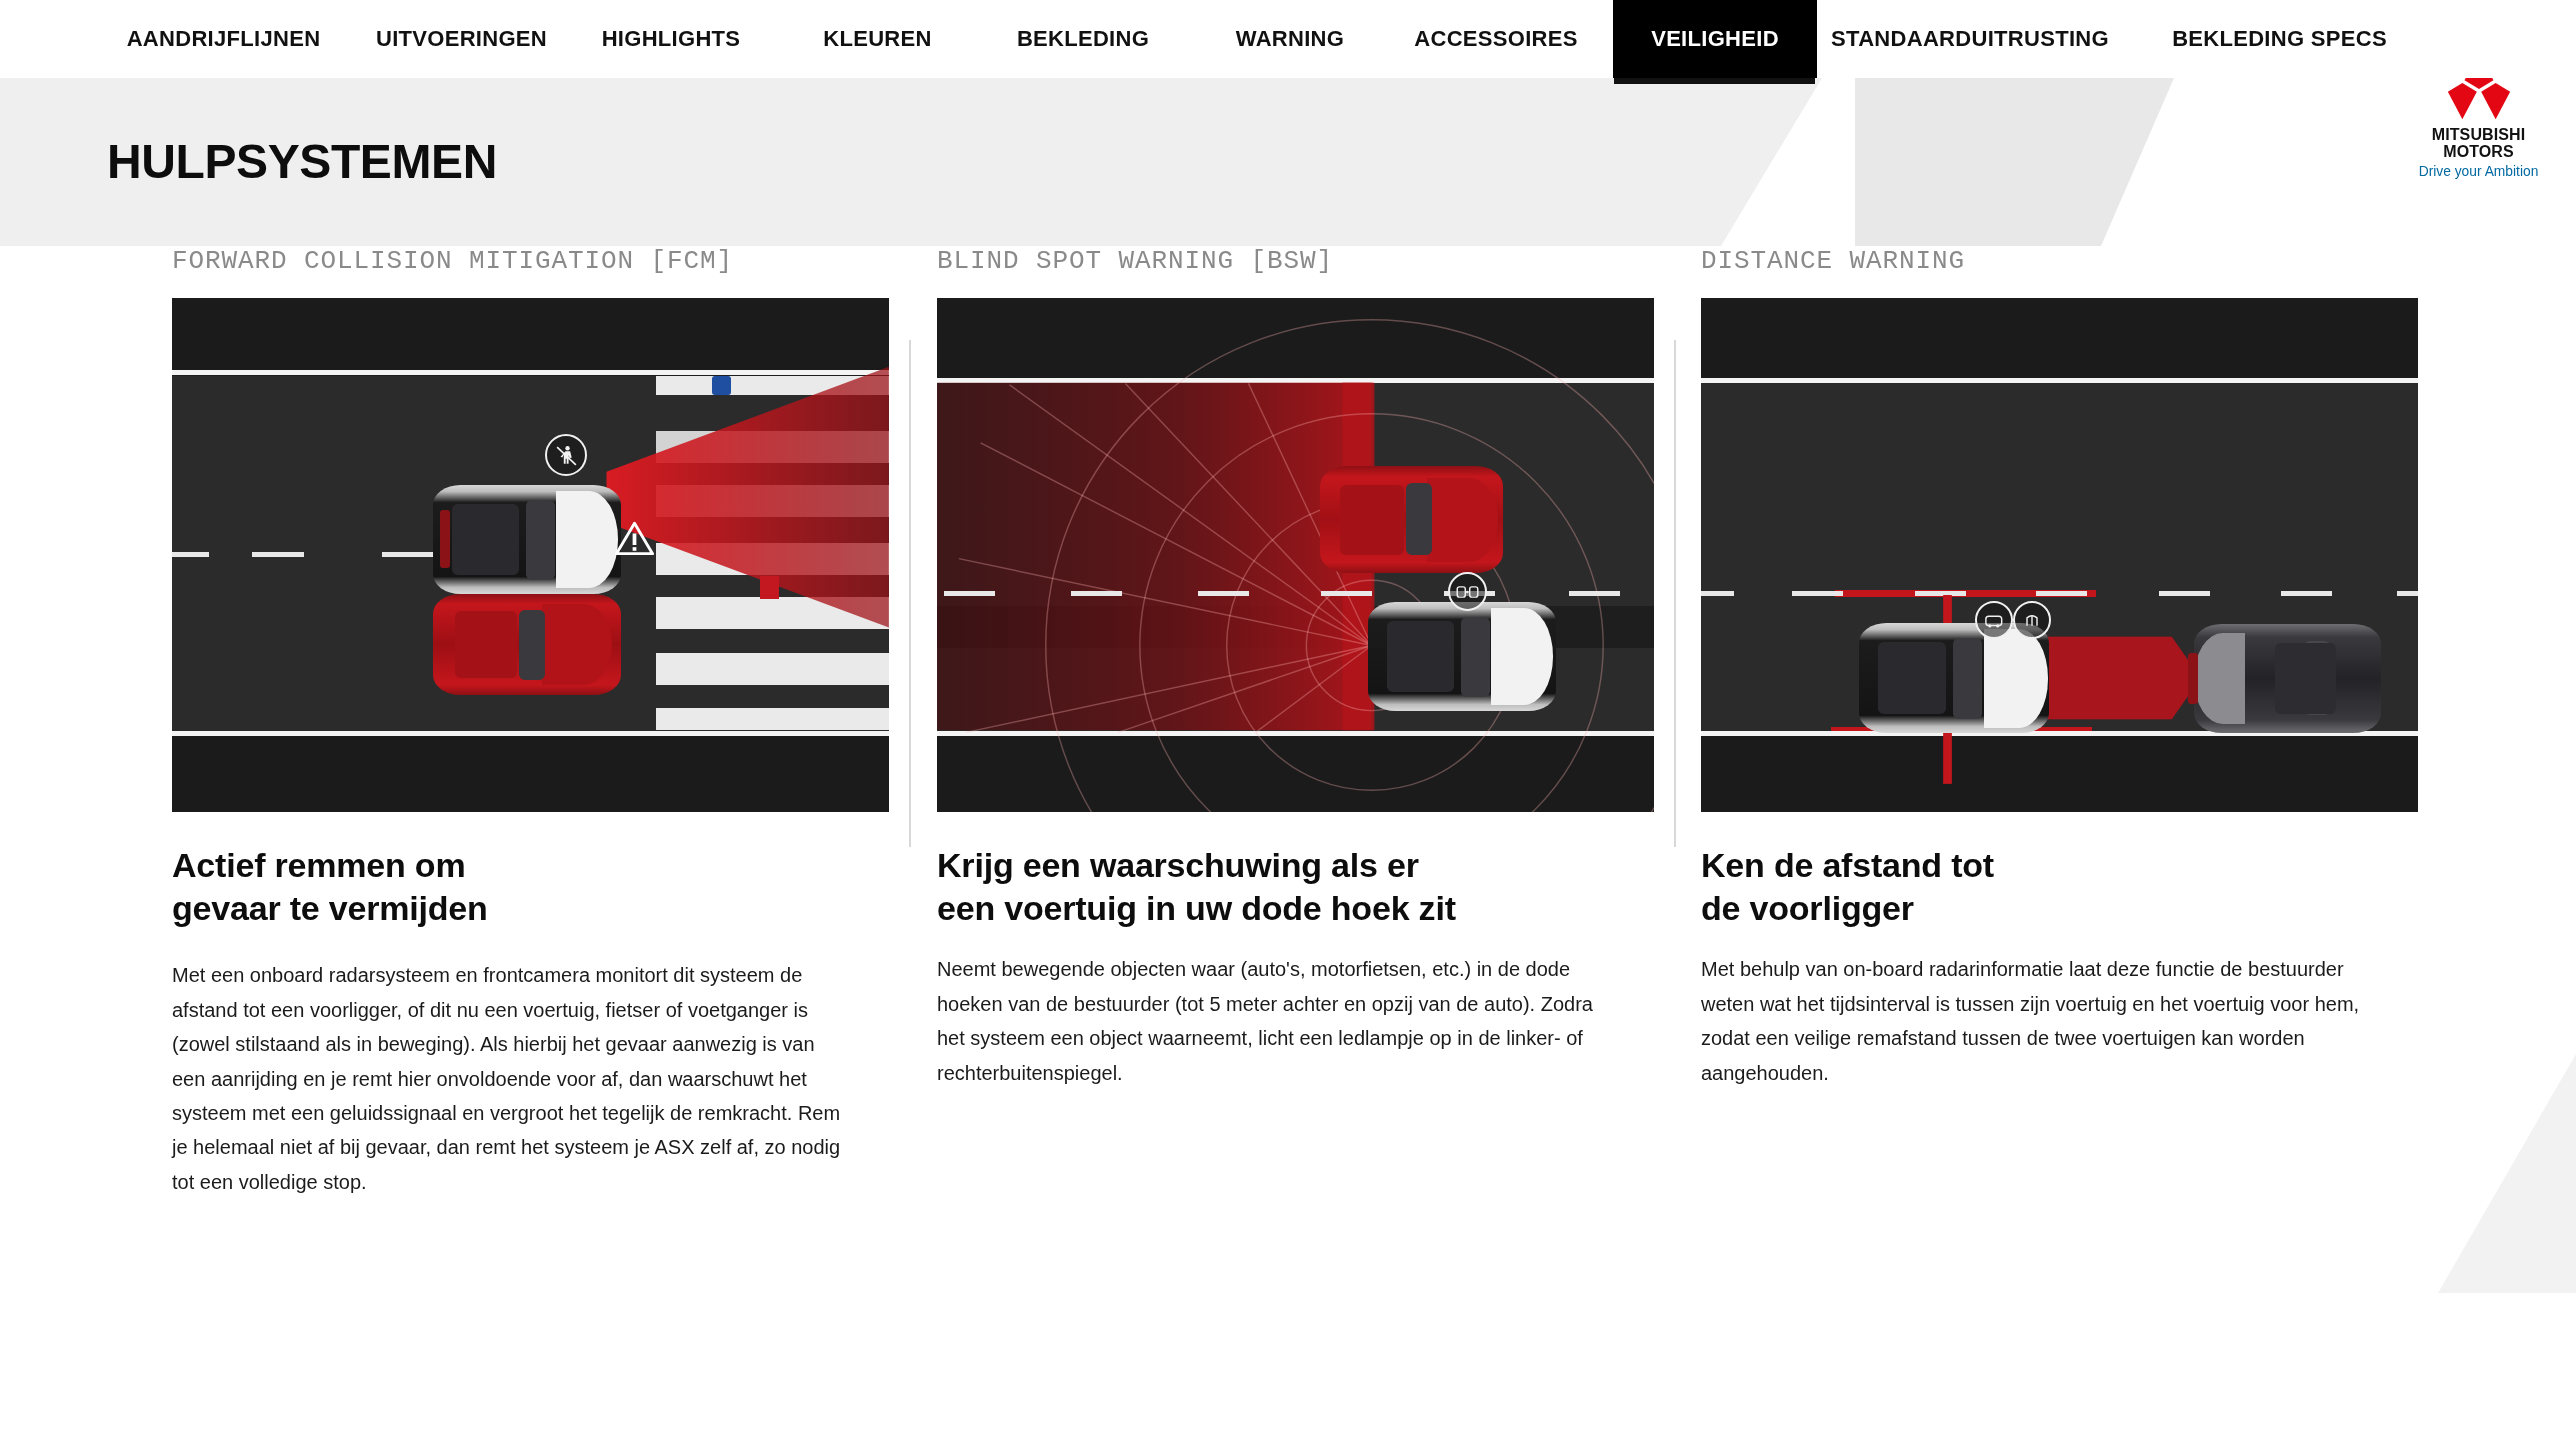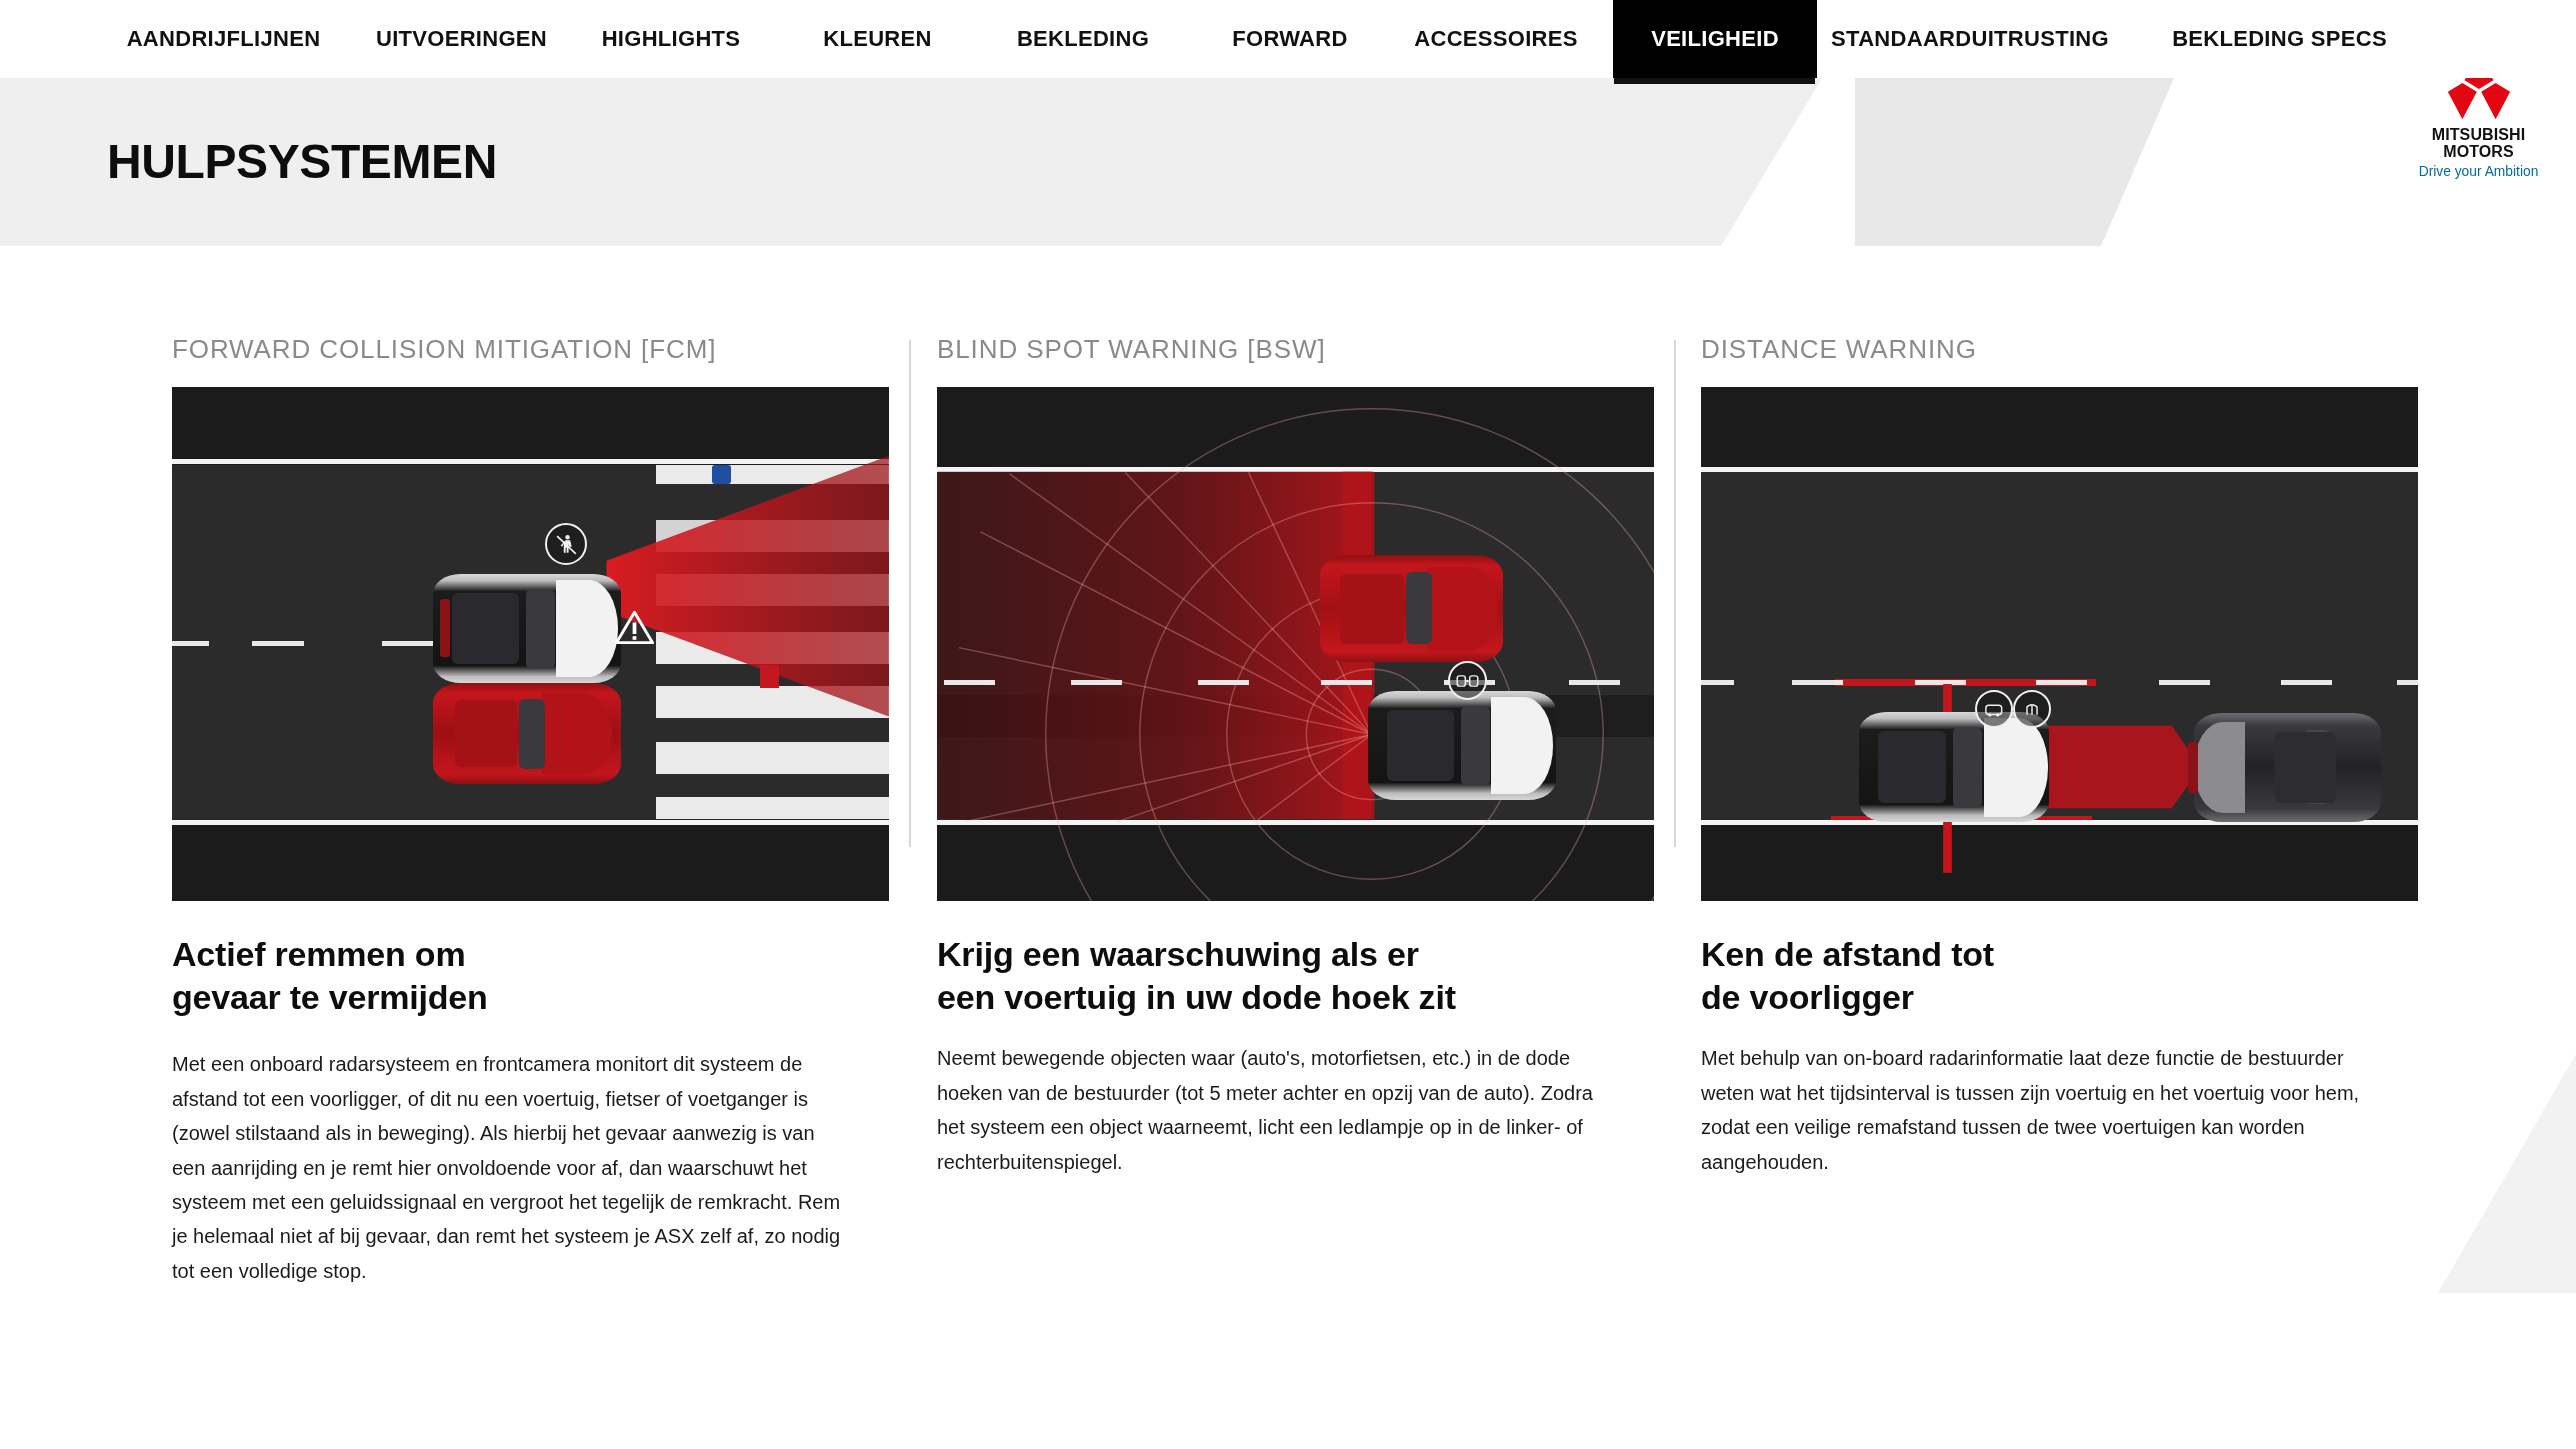--- a/index.html
+++ b/index.html
@@ -84,23 +84,23 @@
   #col3 { left: 1594px; }
 
   .vdiv {
     position: absolute; top: 94px; width: 2.2px; height: 507px;
     background: #d8d8d8; z-index: 18;
   }
   #vdiv1 { left: 802px; }
   #vdiv2 { left: 1567px; }
 
   .col-kicker {
-    font-family: Liberation Sans, sans-serif;
+    font-family: Liberation Mono, monospace;
     font-weight: 400; font-size: 26px; letter-spacing: 0.9px;
-    color: #8a8a8a; margin-top: 88px; white-space: nowrap;
+    color: #8a8a8a; white-space: nowrap;
   }
 
   .col-fig {
     position: relative; width: 717px; height: 514px;
     margin-top: 22px; background: #1e1e1e; overflow: hidden;
   }
 
   .col-head {
     font-family: "Liberation Sans", sans-serif;
     font-weight: 700; font-size: 34px; line-height: 1.27;
@@ -136,21 +136,21 @@
 <body>
 
 <div id="page">
 
   <nav id="topnav">
     <div class="nav-item" style="left:122px;width:203px;">AANDRIJFLIJNEN</div>
     <div class="nav-item" style="left:371px;width:181px;">UITVOERINGEN</div>
     <div class="nav-item" style="left:594px;width:154px;">HIGHLIGHTS</div>
     <div class="nav-item" style="left:815px;width:125px;">KLEUREN</div>
     <div class="nav-item" style="left:1007px;width:152px;">BEKLEDING</div>
-    <div class="nav-item" style="left:1230px;width:120px;">FORWARD</div>
+    <div class="nav-item" style="left:1230px;width:120px;">WARNING</div>
     <div class="nav-item" style="left:1412px;width:168px;">ACCESSOIRES</div>
     <div class="nav-item" style="left:1833px;width:274px;">STANDAARDUITRUSTING</div>
     <div class="nav-item active" style="left:1613px;width:204px;">VEILIGHEID</div>
     <div class="nav-item" style="left:2163px;width:233px;">BEKLEDING SPECS</div>
   </nav>
   <div id="nav-underline" style="left:1614px;width:201px;"></div>
 
   <div id="headerband">
     <div id="band-white-diag"></div>
     <div id="band-grey-wedge"></div>

